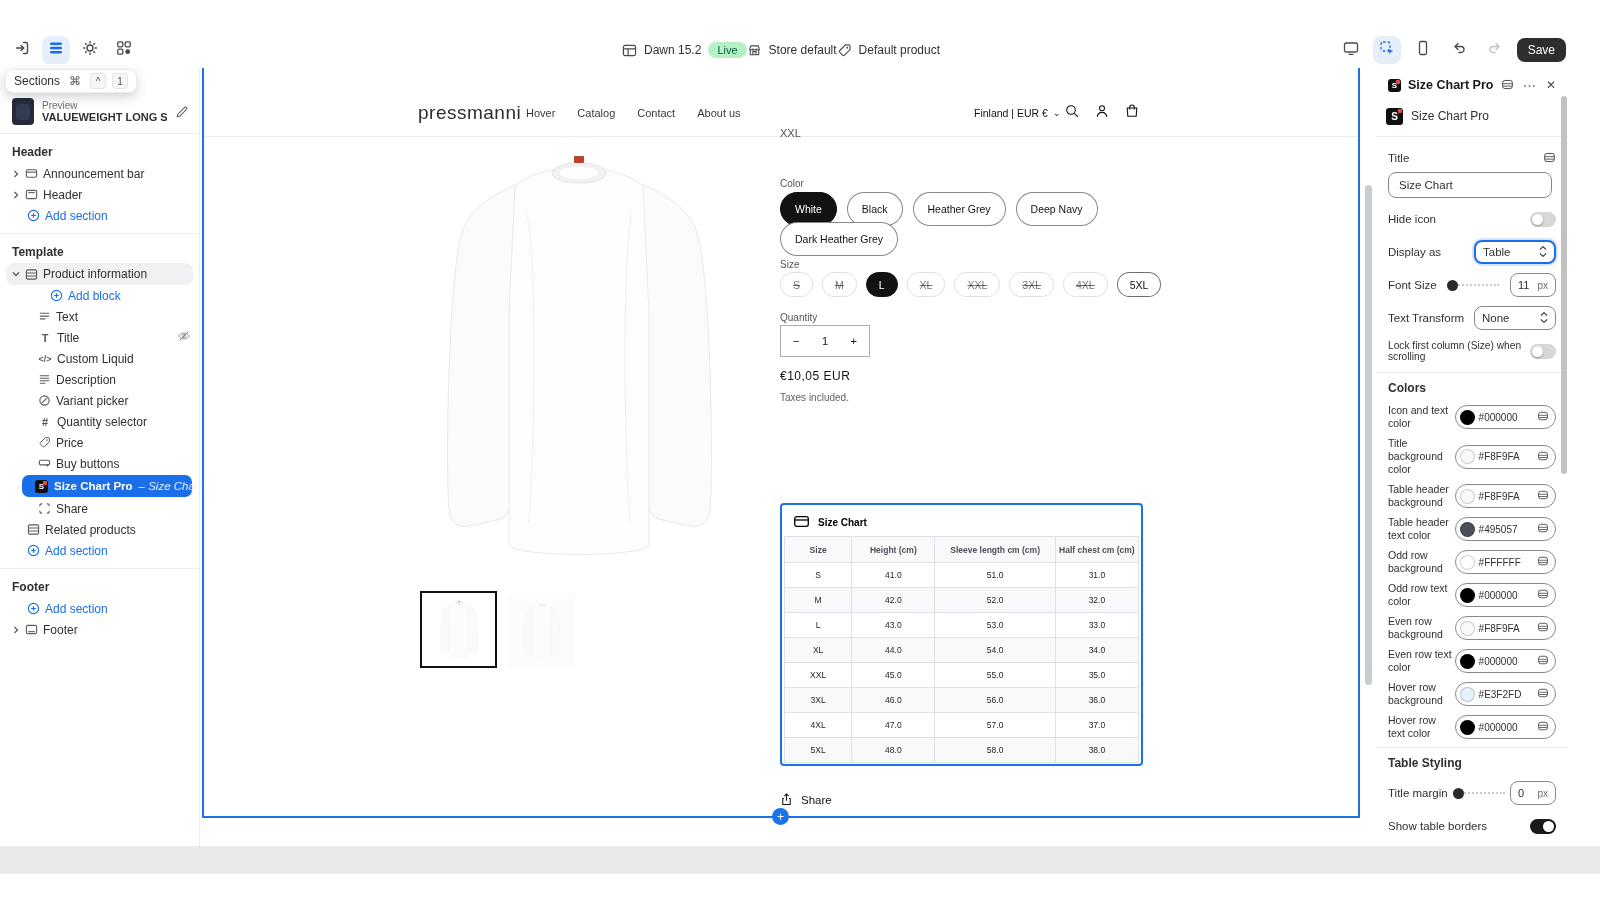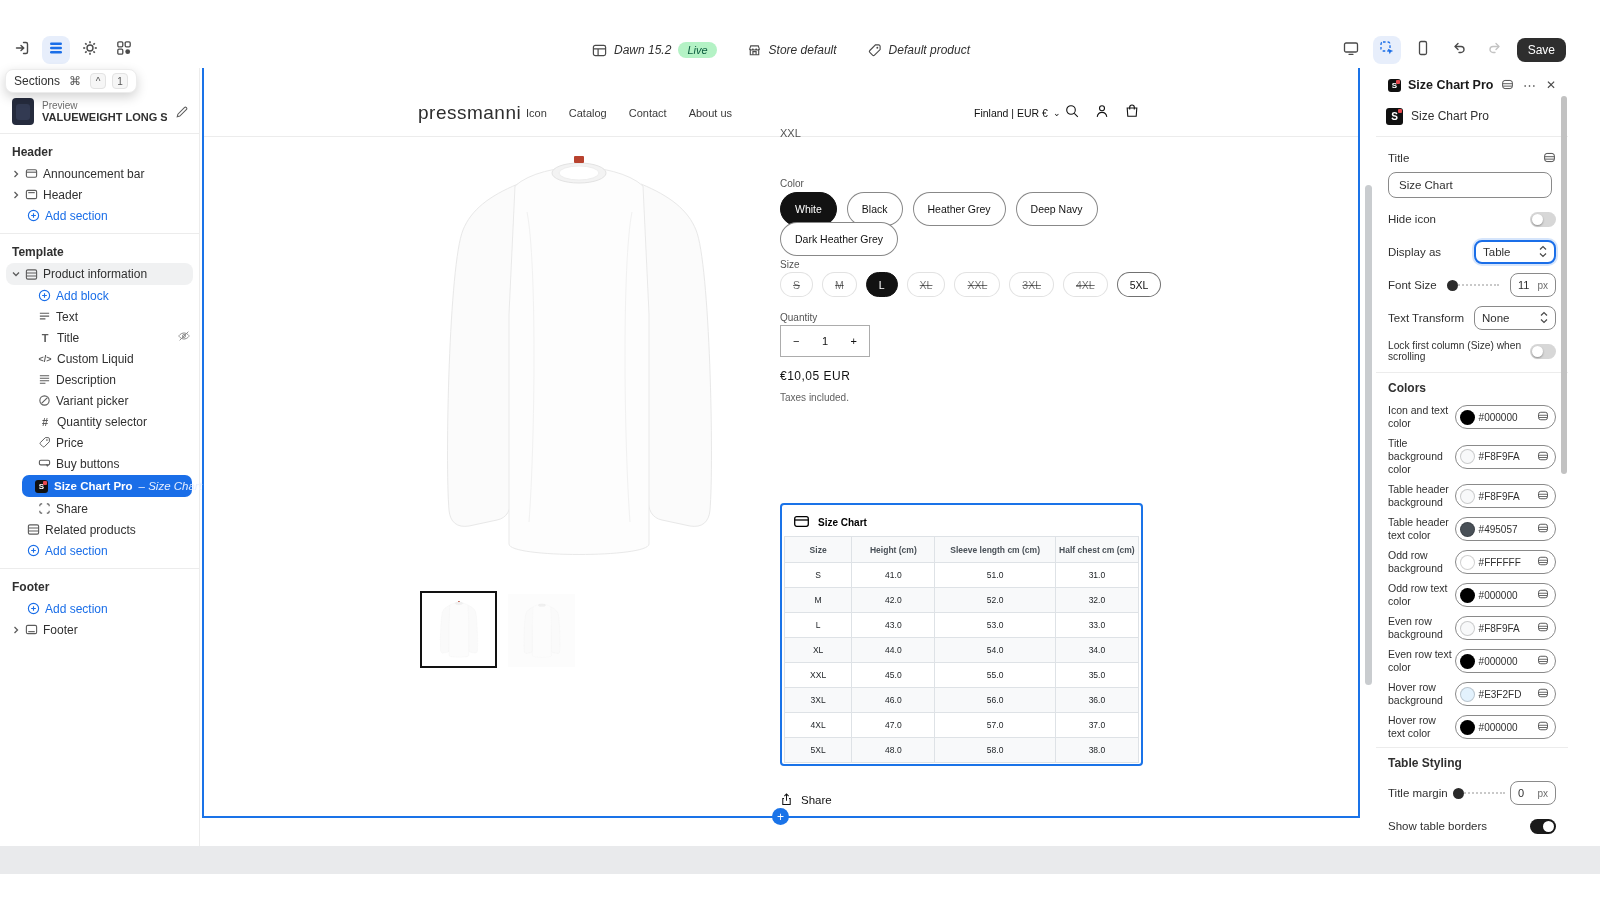--- a/index.html
+++ b/index.html
@@ -6,21 +6,21 @@
   html,body { margin:0; padding:0; }
   body { width:1600px; height:900px; overflow:hidden; background:#fff;
          font-family:"Liberation Sans", sans-serif; color:#303030; }
   .stage { position:relative; width:1600px; height:900px; background:#fff; }
 
   
   .topbar { position:absolute; left:0; top:30px; width:1600px; height:44px; background:#fff; }
   .tb-left { position:absolute; left:8px; top:6px; display:flex; align-items:center; gap:6px; }
   .tb-iconbtn { width:28px; height:28px; border-radius:8px; display:flex; align-items:center; justify-content:center; color:#4a4a4a; }
   .tb-iconbtn.active { background:#e7eefb; color:#1a6ee8; }
-  .tb-center { position:absolute; left:781px; top:6px; transform:translateX(-50%); display:flex; align-items:center; gap:30px; height:28px; white-space:nowrap;font-style:italic; }
+  .tb-center { position:absolute; left:781px; top:6px; transform:translateX(-50%); display:flex; align-items:center; height:28px; white-space:nowrap; }
   .tb-group { display:flex; align-items:center; gap:7px; font-size:12px; color:#303030; }
   .badge-live { background:#b4f2c5; color:#0a5c3e; font-size:11px; padding:2px 9px; border-radius:10px; }
   .tb-right { position:absolute; right:34px; top:6px; display:flex; align-items:center; gap:8px; }
   .btn-save { background:#2e2e2e; color:#fff; font-size:12px; border-radius:8px; padding:5px 11px; }
   .disabled { color:#c3c3c3; }
 
   
   .tooltip { position:absolute; left:5px; top:69px; z-index:30; background:#fff; border:1px solid #ececec;
              border-radius:8px; box-shadow:0 4px 12px rgba(0,0,0,.18); display:flex; align-items:center;
              gap:6px; padding:3px 8px; font-size:12px; }
@@ -36,21 +36,21 @@
   .sb-thumb { width:22px; height:27px; border-radius:4px; background:#252b3d; position:relative; flex:none; }
   .sb-thumb::after { content:""; position:absolute; left:4px; top:6px; width:14px; height:16px; border-radius:3px; background:#323a52; }
   .sb-card-label { font-size:10px; color:#6d6d6d; }
   .sb-card-title { font-size:11px; font-weight:700; white-space:nowrap; }
   .sb-div { border-top:1px solid #ececec; margin:7px 0; }
   .sb-h { font-weight:700; padding:4px 12px; height:22px; display:flex; align-items:center; }
   .srow { display:flex; align-items:center; gap:5px; height:21px; padding:0 8px 0 12px; color:#303030; }
   .srow .lbl { white-space:nowrap; }
   .srow.block { padding-left:38px; }
   .srow.addrow { padding-left:27px; color:#1a6ee8; }
-  .srow.addrow.inner { padding-left:38px; }
+  .srow.addrow.inner { padding-left:50px; }
   .srow.level { padding-left:27px; }
   .pi-row { margin:0 6px; padding:0 6px; height:22px; background:#f0f1f2; border-radius:8px; display:flex; align-items:center; gap:5px; }
   .sel-row { margin:1px 7px 1px 22px; height:22px; background:#1a6ee8; border-radius:7px; display:flex;
              align-items:center; gap:6px; padding:0 8px 0 13px; color:#fff; white-space:nowrap; }
   .sel-name { font-weight:700; font-size:11.5px; }
   .sel-suffix { font-style:italic; font-size:11.5px; color:#e8efff; }
   .sicon { position:relative; background:#101010; border-radius:3px; color:#fff; font-weight:700;
            display:flex; align-items:center; justify-content:center; flex:none; }
   .sicon::after { content:""; position:absolute; top:1.5px; right:1.5px; width:3.5px; height:3.5px; background:#e5484d; border-radius:1px; }
   .s13 { width:13px; height:13px; font-size:8px; }
@@ -468,21 +468,21 @@
           </svg>
         </span>
       <span class="lbl">Footer</span>
     </div>
   </div>
 
   <div class="preview">
     <div class="site-header">
       <div class="logo">pressmanni</div>
       <div class="nav">
-        <span>Icon</span>
+        <span>Hover</span>
         <span>Catalog</span>
         <span>Contact</span>
         <span>About us</span>
       </div>
       <div class="locale">
         <span>Finland | EUR €</span>
         <span style="font-size:9px;">⌄</span>
       </div>
       <div class="hdr-icons">
         <span><svg width="16" height="16" viewBox="0 0 16 16">

